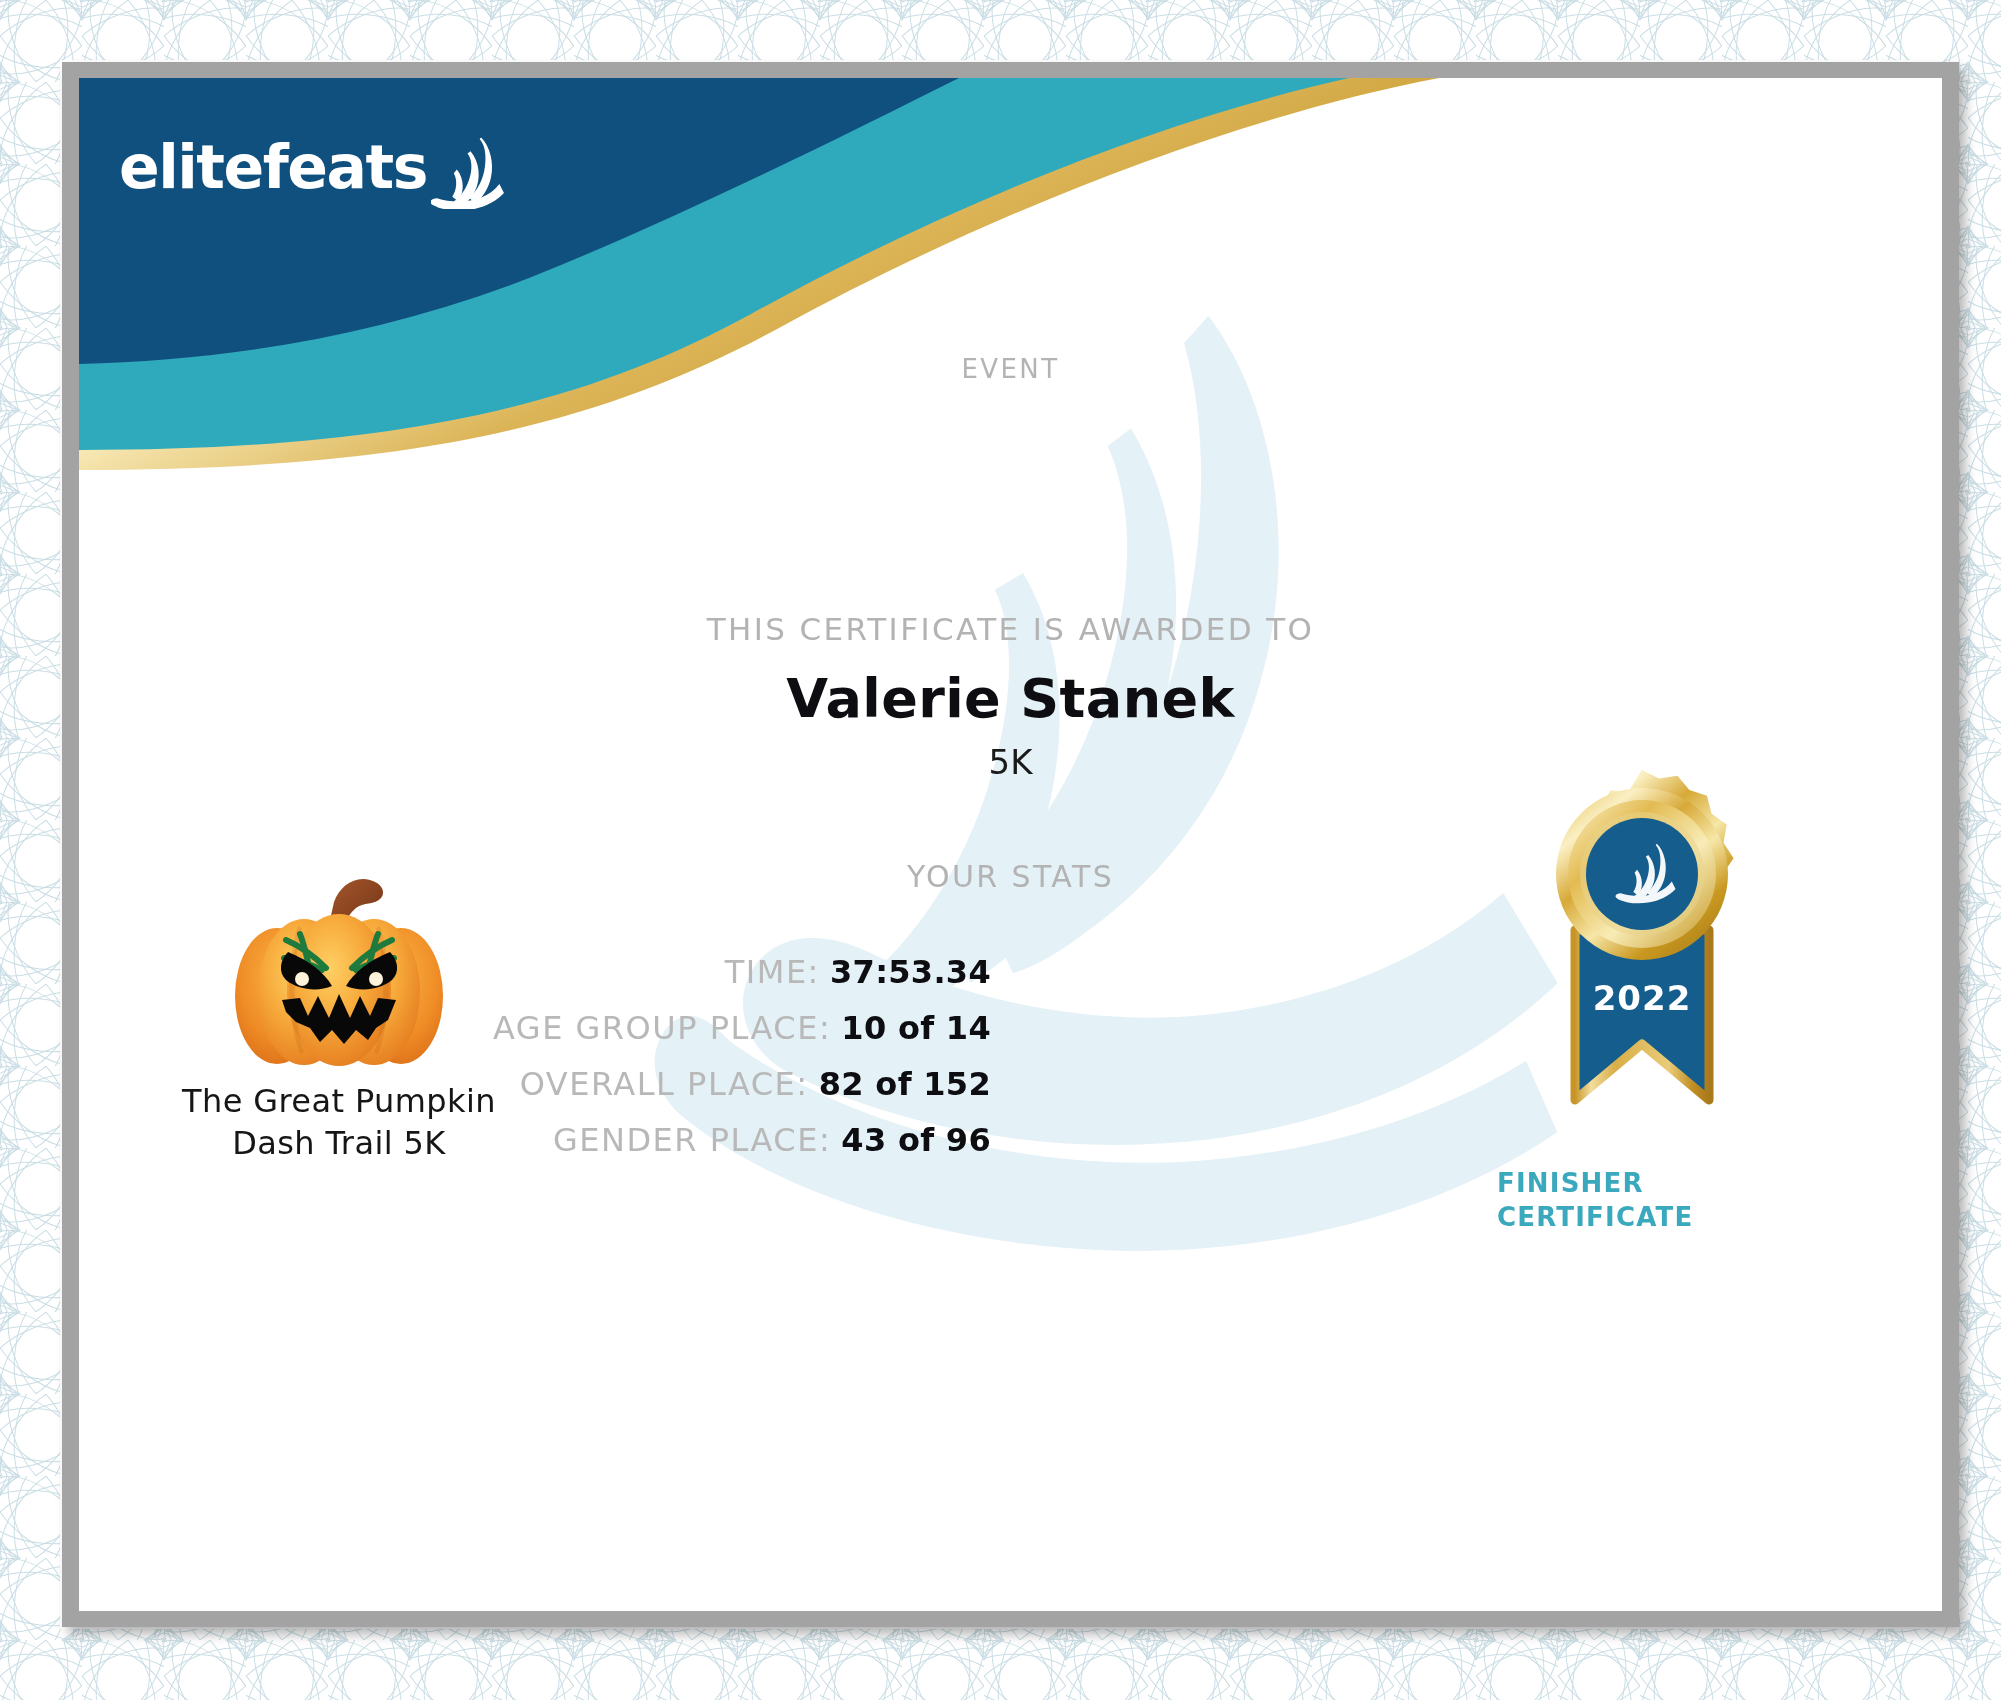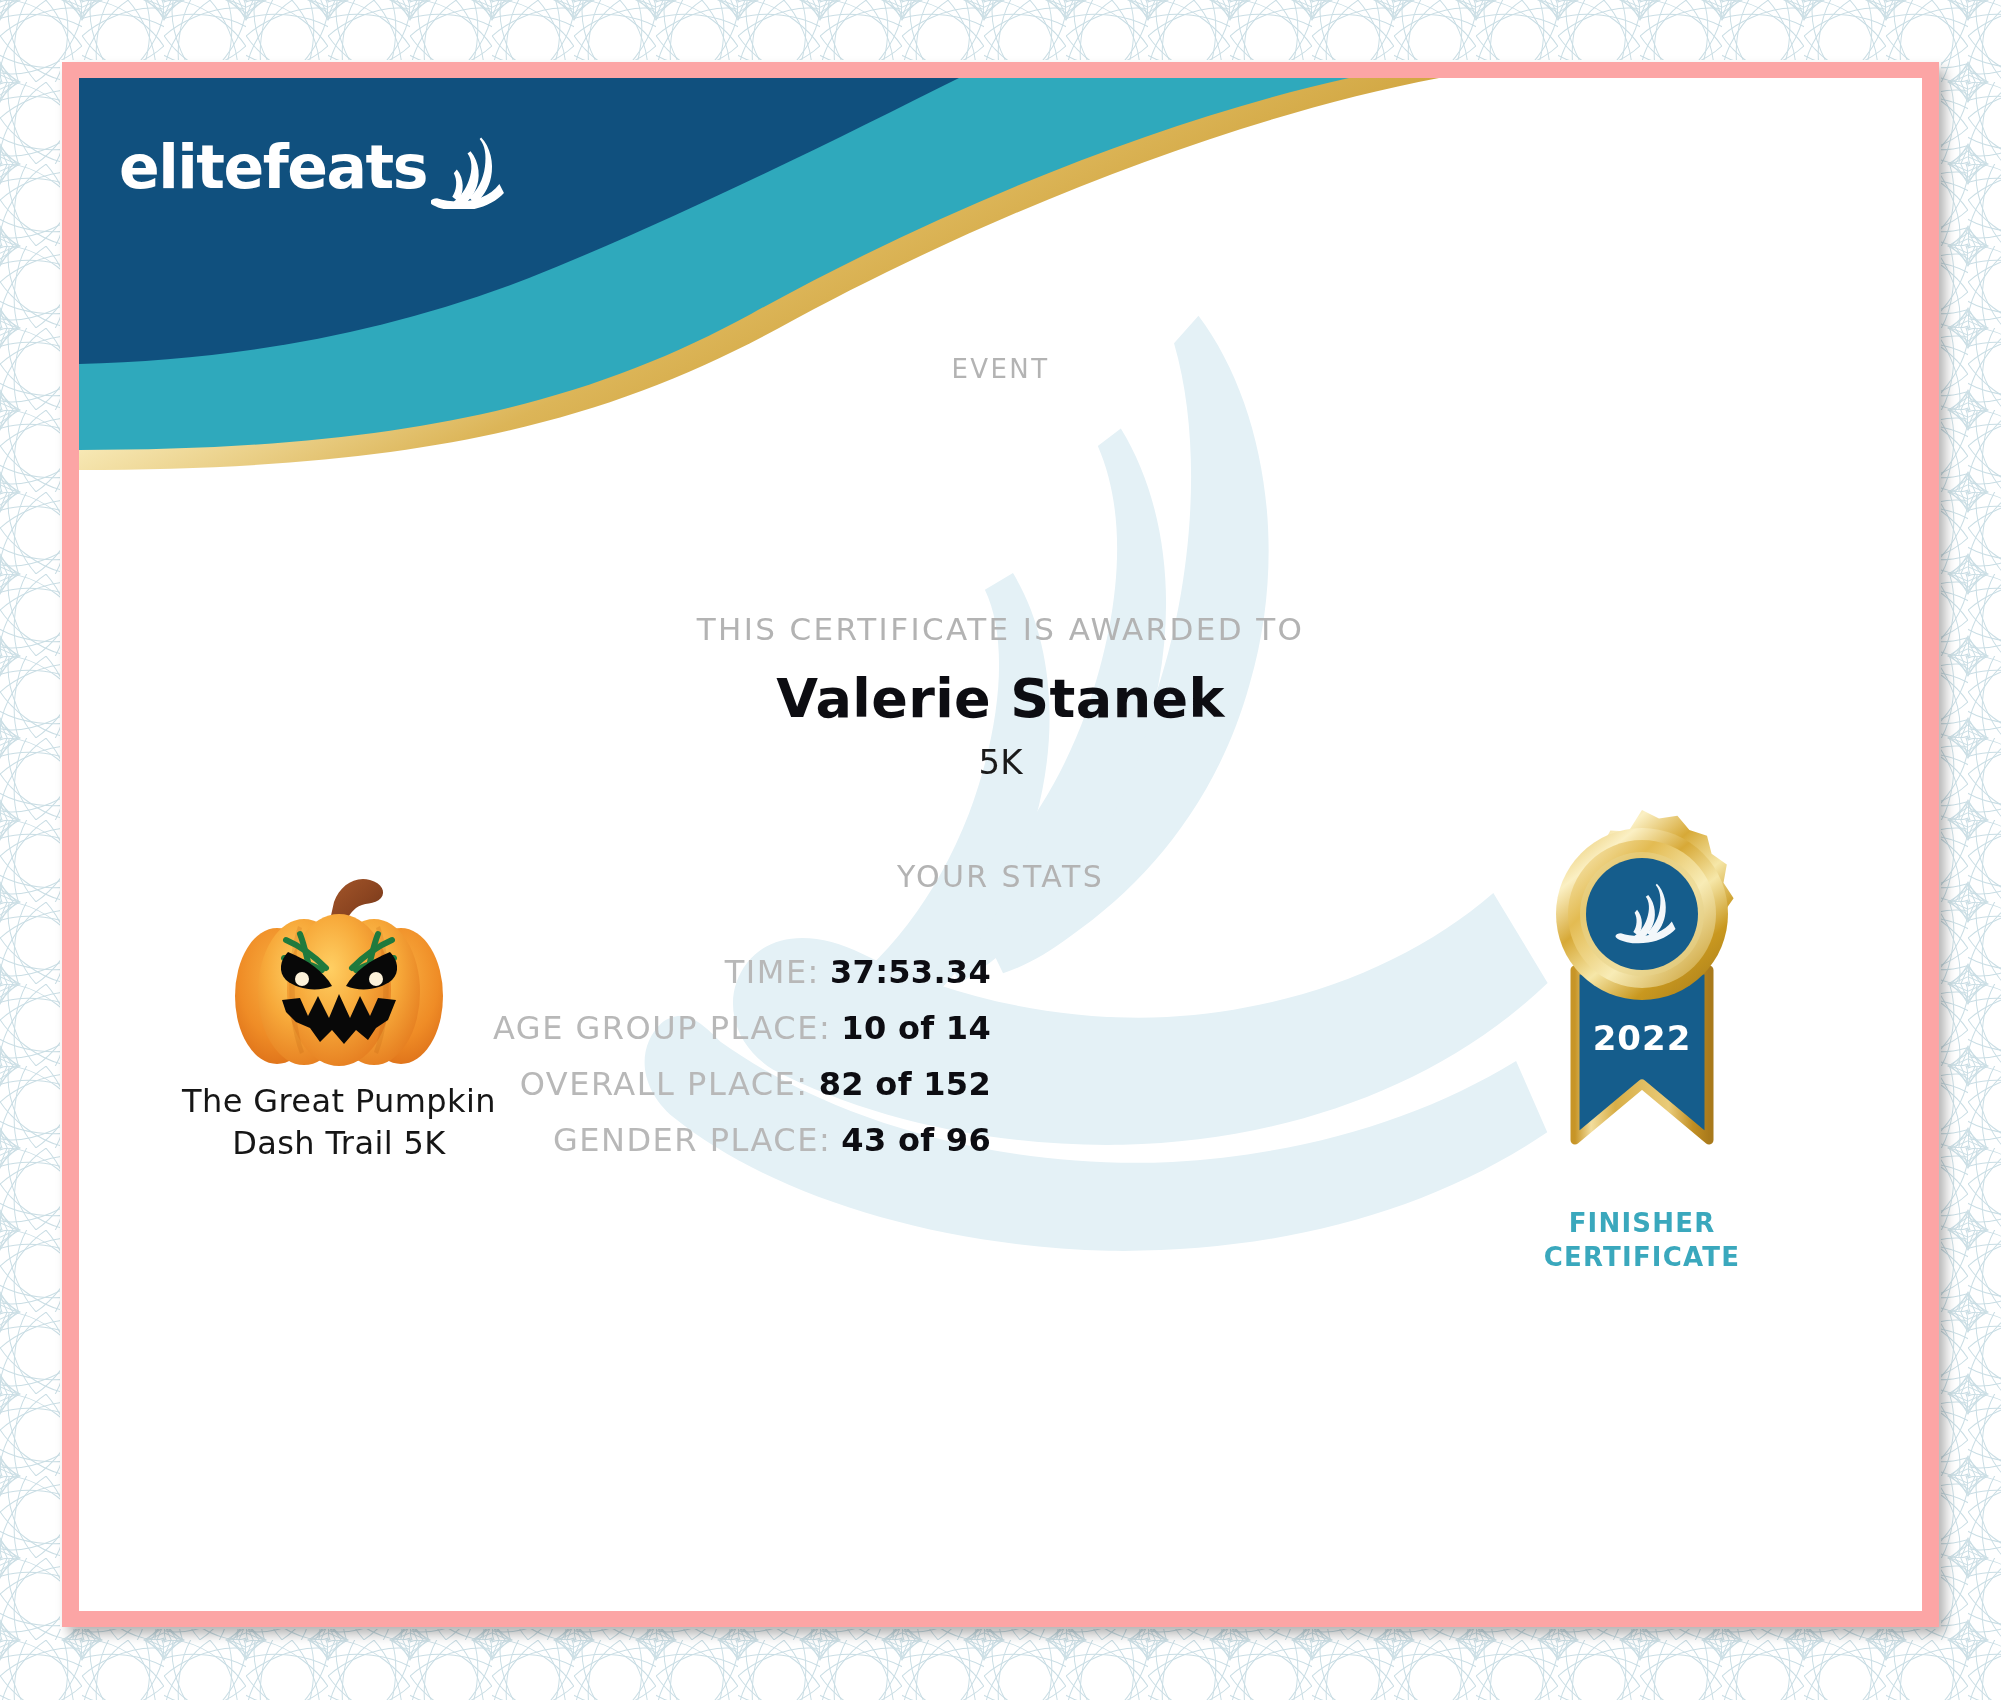--- a/index.html
+++ b/index.html
@@ -30,23 +30,24 @@
     pointer-events: none;
   }
 
   
   #gold-frame {
     position: absolute;
     left: 62px;
     top: 62px;
     width: 1877px;
     height: 1565px;
-    background: #fca5a5;
+    background: #a3a3a3;
     box-shadow: 6px 7px 11px rgba(0,0,0,0.30);
     z-index: 2;
+    padding-left: 20px;
   }
 
   #frame-inner {
     position: absolute;
     left: 17px;
     top: 16px;
     right: 17px;
     bottom: 16px;
     background: #ffffff;
     overflow: hidden;
@@ -205,23 +206,23 @@
     font-size: 32px;
     line-height: 42px;
     color: #161616;
     letter-spacing: 0.4px;
   }
 
   
   #finisher-badge {
     position: absolute;
     left: 1418px;
-    top: 724px;
+    top: 684px;
     width: 290px;
-    text-align: center;
+    text-align: left;
   }
   #badge-art { display:block; margin: 0 auto; }
   #finisher-caption {
     margin-top: 4px;
     font-family: "DejaVu Sans", sans-serif;
     font-size: 26px;
     line-height: 34px;
     font-weight: bold;
     color: #3aa8bd;
     letter-spacing: 1.2px;

